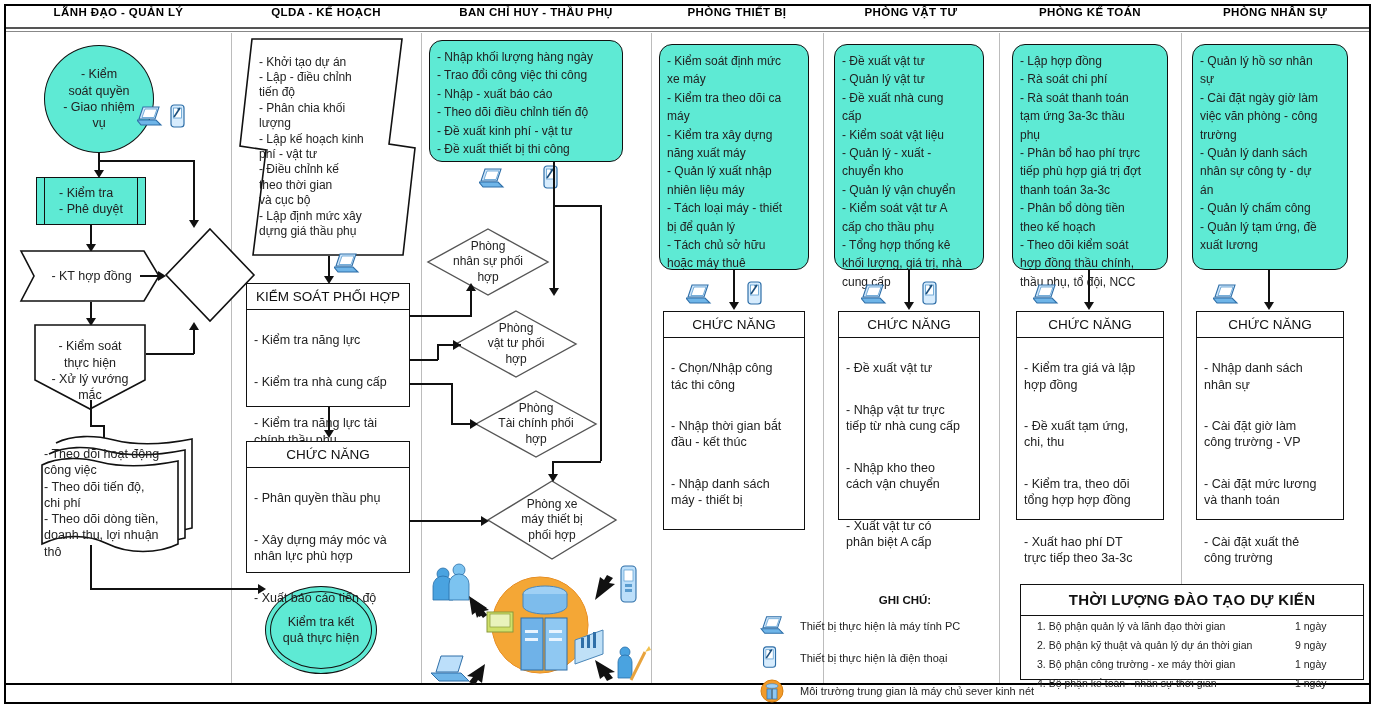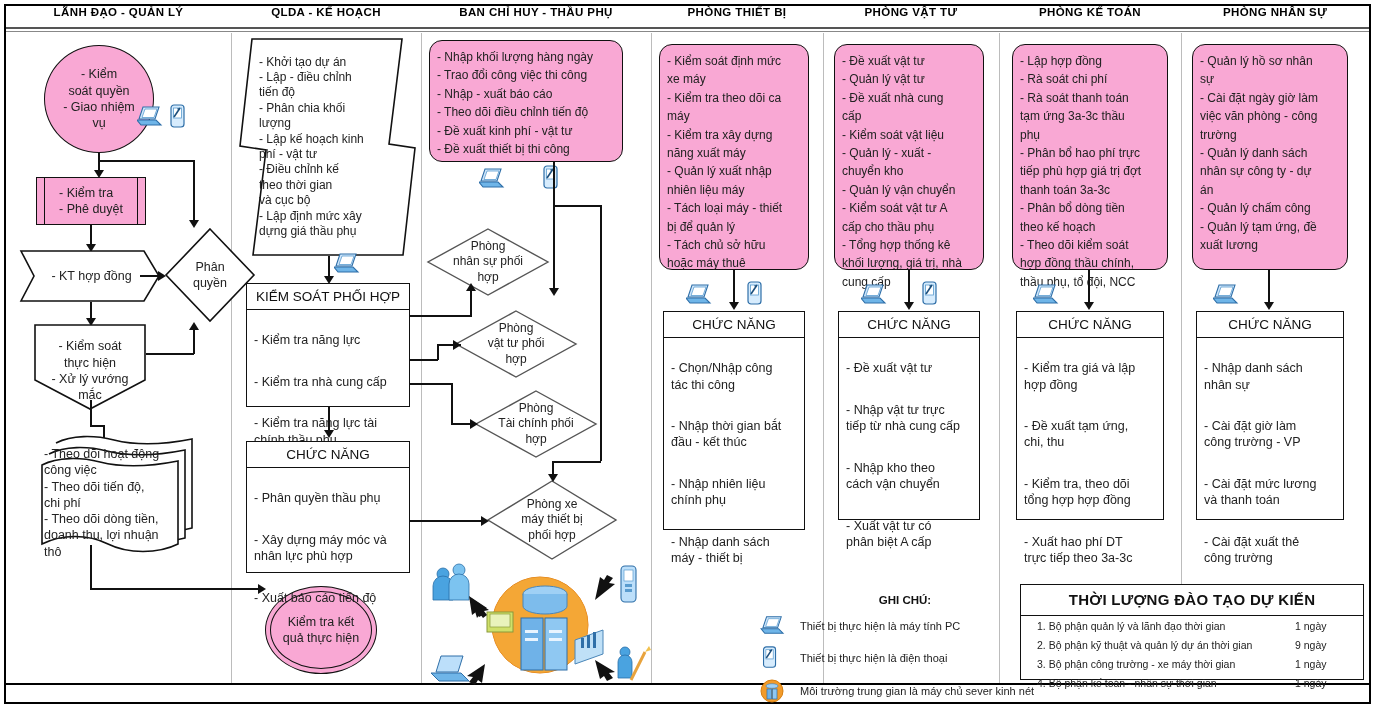--- a/index.html
+++ b/index.html
@@ -10,21 +10,21 @@
   .frame-outer{position:absolute;left:4px;top:4px;width:1367px;height:700px;border:2px solid #000;box-sizing:border-box;}
   .hdr-rule{position:absolute;left:6px;top:27px;width:1363px;height:0;border-top:2px solid #555;}
   .hdr-rule2{position:absolute;left:6px;top:31px;width:1363px;height:0;border-top:1px solid #888;}
   .bottom-rule{position:absolute;left:6px;top:683px;width:1363px;height:0;border-top:2px solid #000;}
 
   
   .col-head{position:absolute;top:6px;text-align:center;font-size:11.5px;font-weight:bold;letter-spacing:.4px;color:#000;white-space:nowrap;}
   .col-div{position:absolute;top:33px;width:0;height:650px;border-left:1px solid #bcbcbc;}
 
   
-  .node{position:absolute;box-sizing:border-box;background:#f9a8d4;}
+  .node{position:absolute;box-sizing:border-box;background:#5eead4;}
   .txt{font-size:12.5px;line-height:16.3px;color:#222;white-space:pre-line;}
   .txt-sm{font-size:12px;line-height:15.4px;}
 
   
   .rrect{border:1.6px solid #111;border-radius:13px;padding:6px 7px;}
   
   .circ{border:1.8px solid #111;border-radius:50%;display:flex;align-items:center;justify-content:center;text-align:center;}
   .dblcirc{border:1.6px solid #111;border-radius:50%;display:flex;align-items:center;justify-content:center;text-align:center;}
   .dblcirc:before{content:"";position:absolute;left:4px;top:4px;right:4px;bottom:4px;border:1.6px solid #111;border-radius:50%;}
   
@@ -122,22 +122,20 @@
     <span class="lbl txt" style="left:14px;top:0;width:115px;height:52px;">- KT hợp đồng</span>
   </div>
 
   <div class="ln lnh" style="left:140px;top:275px;width:20px;"></div>
   <div class="arw arw-r" style="left:158px;top:271px;"></div>
 
   <div class="shp" style="left:165px;top:228px;width:90px;height:94px;">
     <svg width="90" height="94" viewBox="0 0 90 94">
       <polygon points="45,1 89,47 45,93 1,47" fill="#fff" stroke="#111" stroke-width="1.6"></polygon>
     </svg>
-    <span class="lbl txt" style="left:10px;top:0;width:70px;height:94px;">Phân
-quyền</span>
   </div>
 
   <div class="ln lnv" style="left:90px;top:302px;height:20px;"></div>
   <div class="arw arw-d" style="left:86px;top:318px;"></div>
 
   <div class="shp" style="left:34px;top:324px;width:112px;height:86px;">
     <svg width="112" height="86" viewBox="0 0 112 86">
       <polygon points="1,1 111,1 111,56 56,85 1,56" fill="#fff" stroke="#111" stroke-width="1.6"></polygon>
     </svg>
     <span class="lbl txt" style="left:0;top:2px;width:112px;height:74px;margin-top:8px;">- Kiểm soát
@@ -367,22 +365,20 @@
       </svg>
   </span>
 
   <div class="tbox" style="left:663px;top:311px;width:142px;height:219px;">
     <div class="thead">CHỨC NĂNG</div>
     <div class="tbody">
       <div>- Chọn/Nhập công
 tác thi công</div>
       <div>- Nhập thời gian bắt
 đầu - kết thúc</div>
-      <div>- Nhập nhiên liệu
-chính phụ</div>
       <div>- Nhập danh sách
 máy - thiết bị</div>
     </div>
   </div>
 
   <div class="node rrect" style="left:834px;top:44px;width:150px;height:226px;">
     <span class="txt txt-sm">- Đề xuất vật tư
 - Quản lý vật tư
 - Đề xuất nhà cung
 cấp

